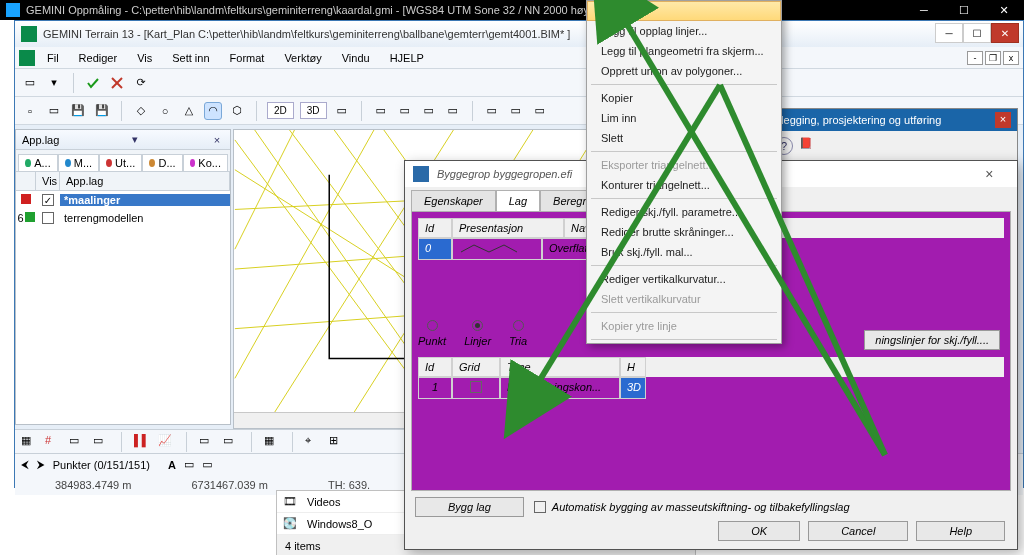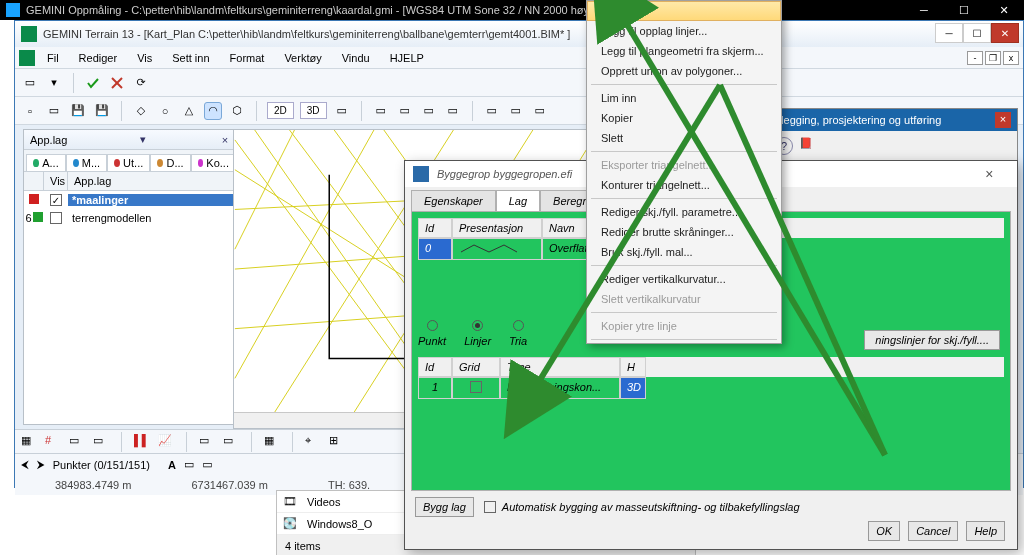--- a/index.html
+++ b/index.html
@@ -24,21 +24,21 @@
   .mdi-ctrls div { width:16px; height:14px; border:1px solid #999; background:#fff; font-size:9px; display:flex; align-items:center; justify-content:center;}
 
   .toolbar1, .toolbar2 { height:28px; background:#f4f7fb; display:flex; align-items:center; padding:0 6px; gap:6px; border-bottom:1px solid #d0d8e0;}
   .tbtn { width:18px; height:18px; border:1px solid transparent; display:inline-flex; align-items:center; justify-content:center; }
   .tbtn.green svg { stroke:#1a9a1a; }
   .tbtn.red svg { stroke:#c0392b; }
   .tsep { width:1px; height:20px; background:#c8d0d8; margin:0 4px;}
   .tbox { padding:2px 6px; border:1px solid #aac; background:#fff; font-size:10px; }
 
   
-  .applag { position:absolute; left:8px; top:108px; width:216px; height:296px; background:#fff; border:1px solid #b8c0c8;}
+  .applag { position:absolute; left:0; top:108px; width:216px; height:296px; background:#fff; border:1px solid #b8c0c8;}
   .applag-hdr { height:20px; background:linear-gradient(#f7faff,#e6eef7); display:flex; align-items:center; padding:0 6px; border-bottom:1px solid #c8d0d8;}
   .applag-hdr .pin, .applag-hdr .x { margin-left:auto; width:14px; text-align:center; color:#336;}
   .applag-tabs { height:22px; background:#f0f4f8; display:flex; align-items:flex-end; padding:0 2px; gap:0; border-bottom:1px solid #c8d0d8;}
   .applag-tabs div { padding:2px 6px; border:1px solid #c8d0d8; border-bottom:none; background:#fff; display:flex; align-items:center; gap:3px; font-size:10px; overflow:hidden; white-space:nowrap;}
   .applag-tabs div:first-child { background:#fff;}
   .applag-tabs .dot { width:8px;height:8px;border-radius:50%; }
   .applag-grid { }
   .applag-grid-hdr { display:flex; background:#f0f4f8; border-bottom:1px solid #c8d0d8;}
   .applag-grid-hdr div { padding:3px 6px; border-right:1px solid #c8d0d8; }
   .applag-row { display:flex; align-items:center; height:18px;}
@@ -77,31 +77,31 @@
   .prosjekt .help { width:18px;height:18px;border:1px solid #88a; border-radius:50%; display:flex;align-items:center;justify-content:center;color:#336;}
 
   
   .bygge { position:absolute; left:404px; top:160px; width:614px; height:390px; background:#f0f0f0; border:1px solid #525252; z-index:20; box-shadow:4px 4px 12px rgba(0,0,0,.3);font-style:italic;}
   .bygge-title { height:26px; background:#fff; color:#555; display:flex; align-items:center; padding:0 8px;}
   .bygge-title .x { margin-left:auto; width:40px; text-align:center; font-size:14px;}
   .bygge-title .ic { width:16px;height:16px;background:#2a6aa8;margin-right:8px;}
   .bygge-tabs { height:24px; display:flex; align-items:flex-end; padding:0 6px; gap:0;}
   .bygge-tabs div { padding:4px 12px; border:1px solid #b0b0b0; background:#e4e4e4; border-bottom:none;}
   .bygge-tabs div.active { background:#fff;}
-  .bygge-body { background:#22c55e; margin:0 6px; border:1px solid #b0b0b0; padding:6px; height:280px; position:relative;}
+  .bygge-body { background:#a21caf; margin:0 6px; border:1px solid #b0b0b0; padding:6px; height:280px; position:relative;}
   .tbl-hdr { display:flex; background:#f0f0f0;}
   .tbl-hdr div, .tbl-row div { padding:3px 6px; border:1px solid #d0d0d0;}
   .tbl-row { display:flex;}
   .radio-row { display:flex; gap:18px; margin:10px 0;}
   .radio-row label { display:flex; align-items:center; gap:4px;flex-direction:column;}
   .radio { width:11px;height:11px;border:1px solid #555;border-radius:50%;display:inline-flex;align-items:center;justify-content:center;}
   .radio.sel::after { content:""; width:5px;height:5px;background:#333;border-radius:50%;}
   .long-btn { position:absolute; right:10px; top:118px; padding:3px 10px; border:1px solid #999; background:#e8e8e8;}
   .bygge-foot { display:flex; align-items:center; padding:6px 10px; gap:10px;}
-  .btn { padding:3px 7px; border:1px solid #999; background:#e8e8e8;}
+  .btn { padding:3px 32px; border:1px solid #999; background:#e8e8e8;}
   .bygge-bottom { position:absolute; right:12px; bottom:8px; display:flex; gap:8px;}
 
   
   .ctx { position:absolute; left:586px; top:0; width:196px; background:#f4f4f4; border:1px solid #a0a0a0; z-index:50; box-shadow:3px 3px 8px rgba(0,0,0,.35);}
   .ctx-item { padding:4px 14px; color:#222; white-space:nowrap;}
   .ctx-item.highlight { background:linear-gradient(#ffe9a8,#ffd97a); border:1px solid #e0b060; padding:3px 13px;}
   .ctx-item.disabled { color:#9a9a9a;}
   .ctx-sep { height:1px; background:#c8c8c8; margin:3px 4px;}
 
   
@@ -345,21 +345,21 @@
   </div>
   <div class="bygge-tabs">
     <div>Egenskaper</div>
     <div class="active">Lag</div>
     <div>Beregningsresultat</div>
     <div>M</div>
   </div>
   <div class="bygge-body">
     <div class="tbl-hdr">
       <div style="width:34px">Id</div>
-      <div style="width:90px">Presentasjon</div>
+      <div style="width:112px">Presentasjon</div>
       <div style="width:90px">Navn</div>
     </div>
     <div class="tbl-row">
       <div style="width:34px;background:#2a6ad0;color:#fff">0</div>
       <div style="width:90px"><svg width="60" height="12">
             <polyline points="2,10 15,3 30,10 45,3 58,10" fill="none" stroke="#333"></polyline>
           </svg></div>
       <div style="width:90px">Overflate</div>
     </div>
 
@@ -405,22 +405,22 @@
     <span class="btn">Help</span>
   </div>
 </div>
 
 <div class="ctx">
   <div class="ctx-item highlight">Ny</div>
   <div class="ctx-item">Legg til opplag linjer...</div>
   <div class="ctx-item">Legg til plangeometri fra skjerm...</div>
   <div class="ctx-item">Opprett union av polygoner...</div>
   <div class="ctx-sep"></div>
+  <div class="ctx-item">Kopier</div>
   <div class="ctx-item">Lim inn</div>
-  <div class="ctx-item">Kopier</div>
   <div class="ctx-item">Slett</div>
   <div class="ctx-sep"></div>
   <div class="ctx-item disabled">Eksporter triangelnett...</div>
   <div class="ctx-item">Konturer triangelnett...</div>
   <div class="ctx-sep"></div>
   <div class="ctx-item">Rediger skj./fyll. parametre...</div>
   <div class="ctx-item">Rediger brutte skråninger...</div>
   <div class="ctx-item">Bruk skj./fyll. mal...</div>
   <div class="ctx-sep"></div>
   <div class="ctx-item">Rediger vertikalkurvatur...</div>

